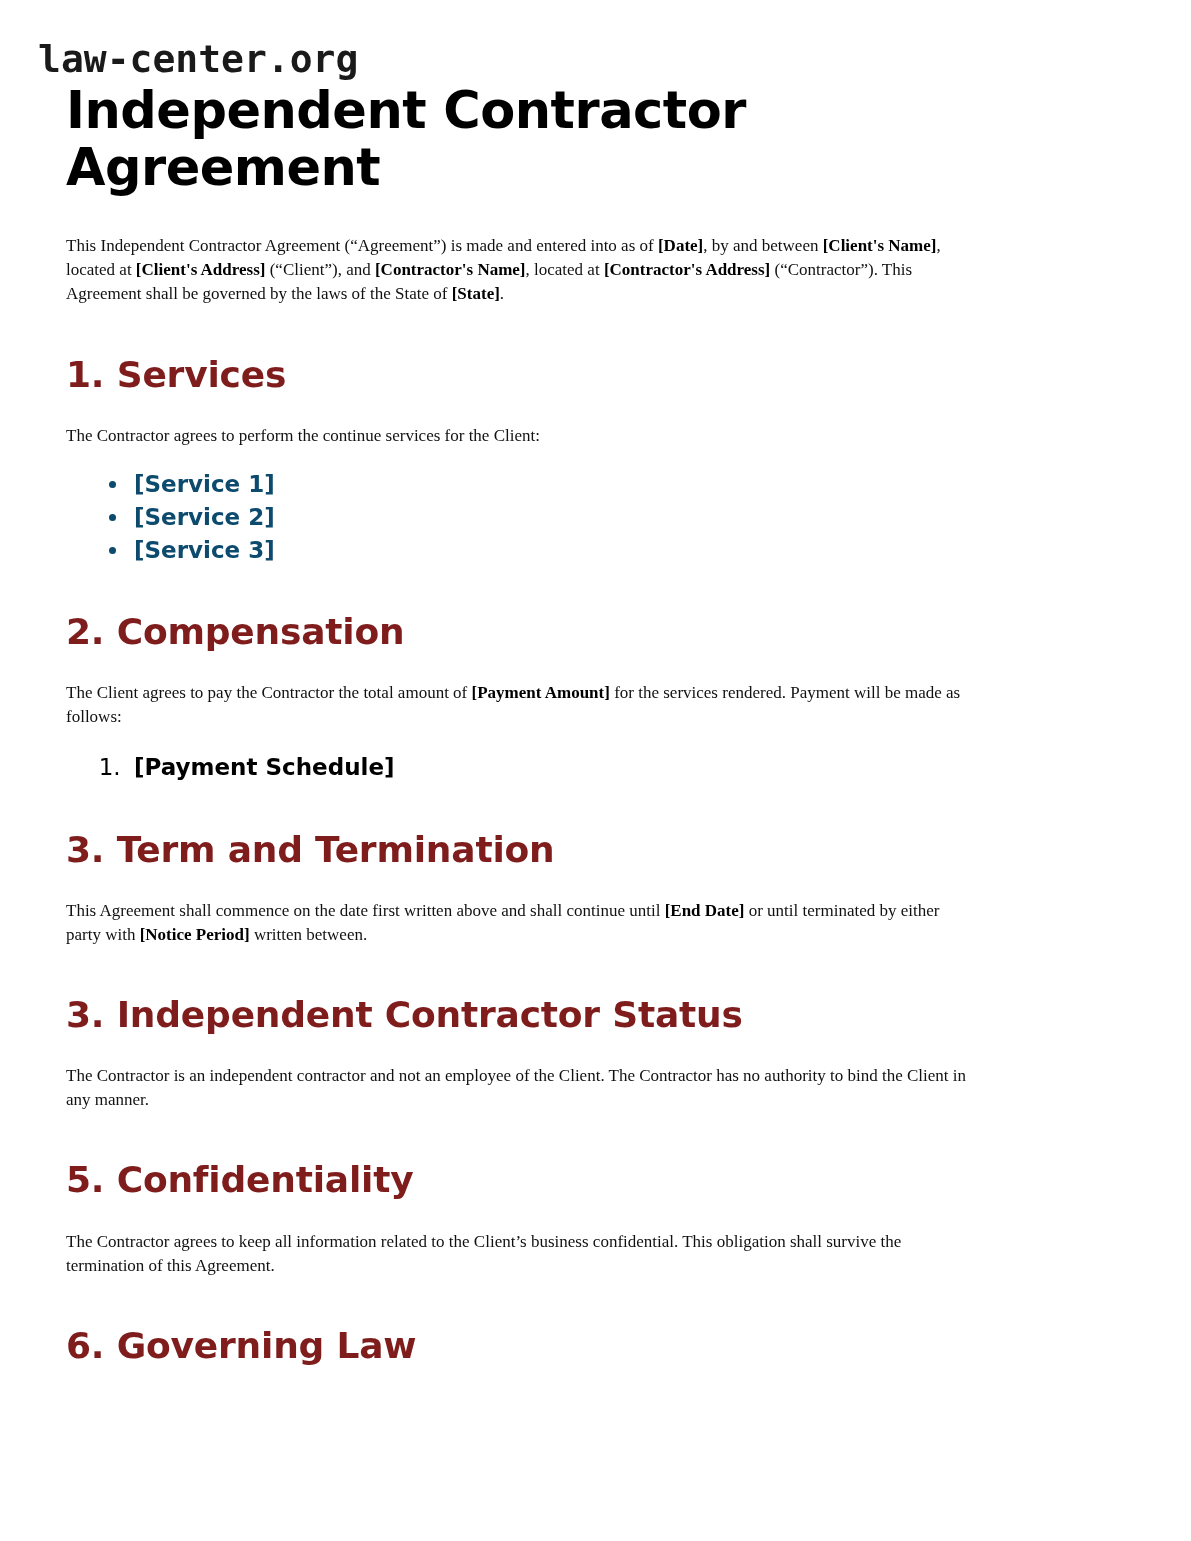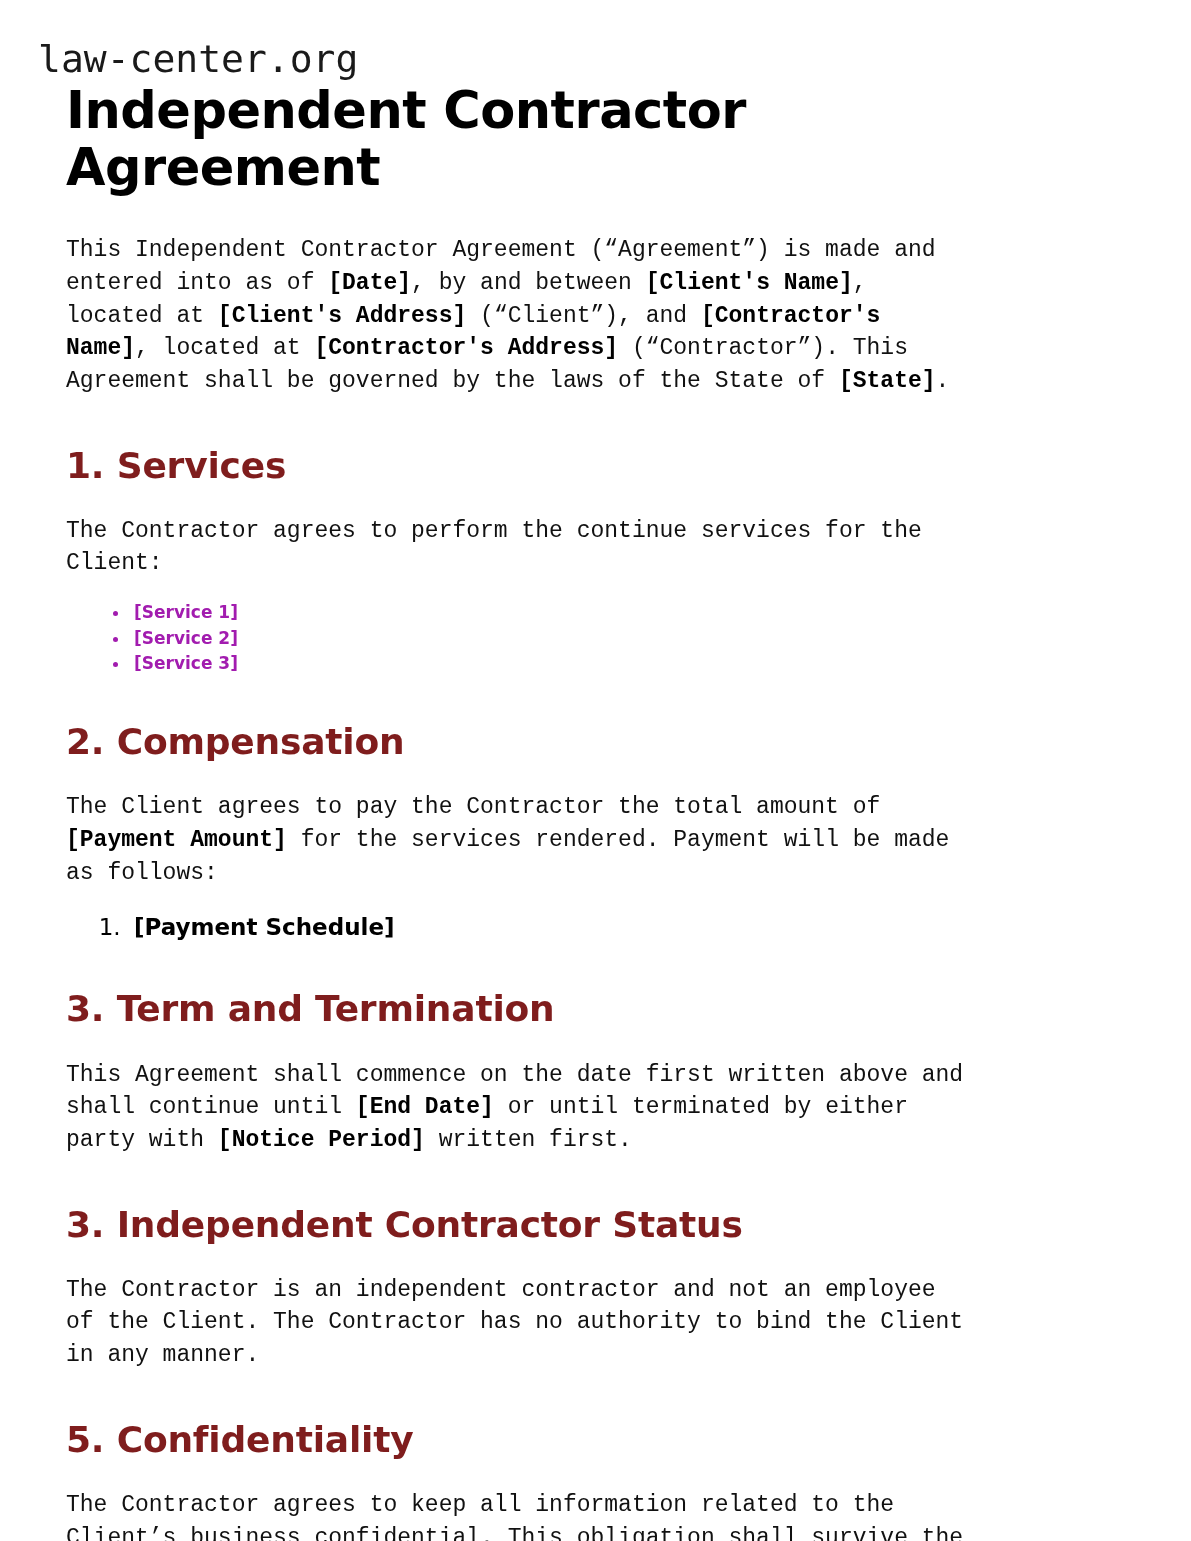--- a/index.html
+++ b/index.html
@@ -18,21 +18,21 @@
     position: relative;
     width: 1191px;
     min-height: 1541px;
     background: #ffffff;
     box-sizing: border-box;
     padding: 0;
   }
   .site-logo {
     font-family: "DejaVu Sans Mono", monospace;
     font-size: 38px;
-    font-weight: 400;
+    font-weight: 700;
     line-height: 1.0;
     color: #1a1a1a;
     letter-spacing: 0px;
     margin: 0;
     padding: 40px 0 0 38px;
     white-space: nowrap;
   }
   .content {
     padding: 0 66px 0 66px;
     width: 1042px;
@@ -50,22 +50,22 @@
   h2.section-heading {
     font-family: "DejaVu Sans", sans-serif;
     font-size: 36px;
     font-weight: 700;
     line-height: 1.2;
     letter-spacing: -0.2px;
     margin: 46px 0 0 0;
     color: #7f1d1d;
   }
   p.body-text {
-    font-family: Liberation Mono, monospace;
-    font-size: 23px;
+    font-family: Liberation Serif, serif;
+    font-size: 17px;
     font-weight: 400;
     line-height: 1.42;
     margin: 26px 0 0 0;
     color: #111111;
     max-width: 1052px;
   }
   p.lede {
     margin-top: 38px;
   }
   h2.section-heading + p.body-text {
@@ -75,24 +75,24 @@
     font-weight: 700;
     color: #000000;
   }
   ul.service-list {
     list-style: disc;
     margin: 22px 0 0 0;
     padding-left: 64px;
   }
   ul.service-list li {
     font-family: "DejaVu Sans", sans-serif;
-    font-size: 17px;
+    font-size: 23px;
     font-weight: 700;
     line-height: 1.22;
-    color: #a21caf;
+    color: #0c4a6e;
     margin: 0 0 5px 0;
     padding-left: 4px;
   }
   ol.payment-list {
     list-style: decimal;
     margin: 24px 0 0 0;
     padding-left: 62px;
   }
   ol.payment-list li {
     font-family: "DejaVu Sans", sans-serif;
@@ -129,21 +129,21 @@
       <li>[Service 3]</li>
     </ul>
 
     <h2 class="section-heading">2. Compensation</h2>
     <p class="body-text"><span>The Client agrees to pay the Contractor the total amount of </span><span class="bold">[Payment Amount]</span><span> for the services rendered. Payment will be made as follows:</span></p>
     <ol class="payment-list">
       <li><span class="li-strong">[Payment Schedule]</span></li>
     </ol>
 
     <h2 class="section-heading">3. Term and Termination</h2>
-    <p class="body-text"><span>This Agreement shall commence on the date first written above and shall continue until </span><span class="bold">[End Date]</span><span> or until terminated by either party with </span><span class="bold">[Notice Period]</span><span> written first.</span></p>
+    <p class="body-text"><span>This Agreement shall commence on the date first written above and shall continue until </span><span class="bold">[End Date]</span><span> or until terminated by either party with </span><span class="bold">[Notice Period]</span><span> written between.</span></p>
 
     <h2 class="section-heading">3. Independent Contractor Status</h2>
     <p class="body-text">The Contractor is an independent contractor and not an employee of the Client. The Contractor has no authority to bind the Client in any manner.</p>
 
     <h2 class="section-heading">5. Confidentiality</h2>
     <p class="body-text">The Contractor agrees to keep all information related to the Client’s business confidential. This obligation shall survive the termination of this Agreement.</p>
 
     <h2 class="section-heading">6. Governing Law</h2>
 
   </div>

